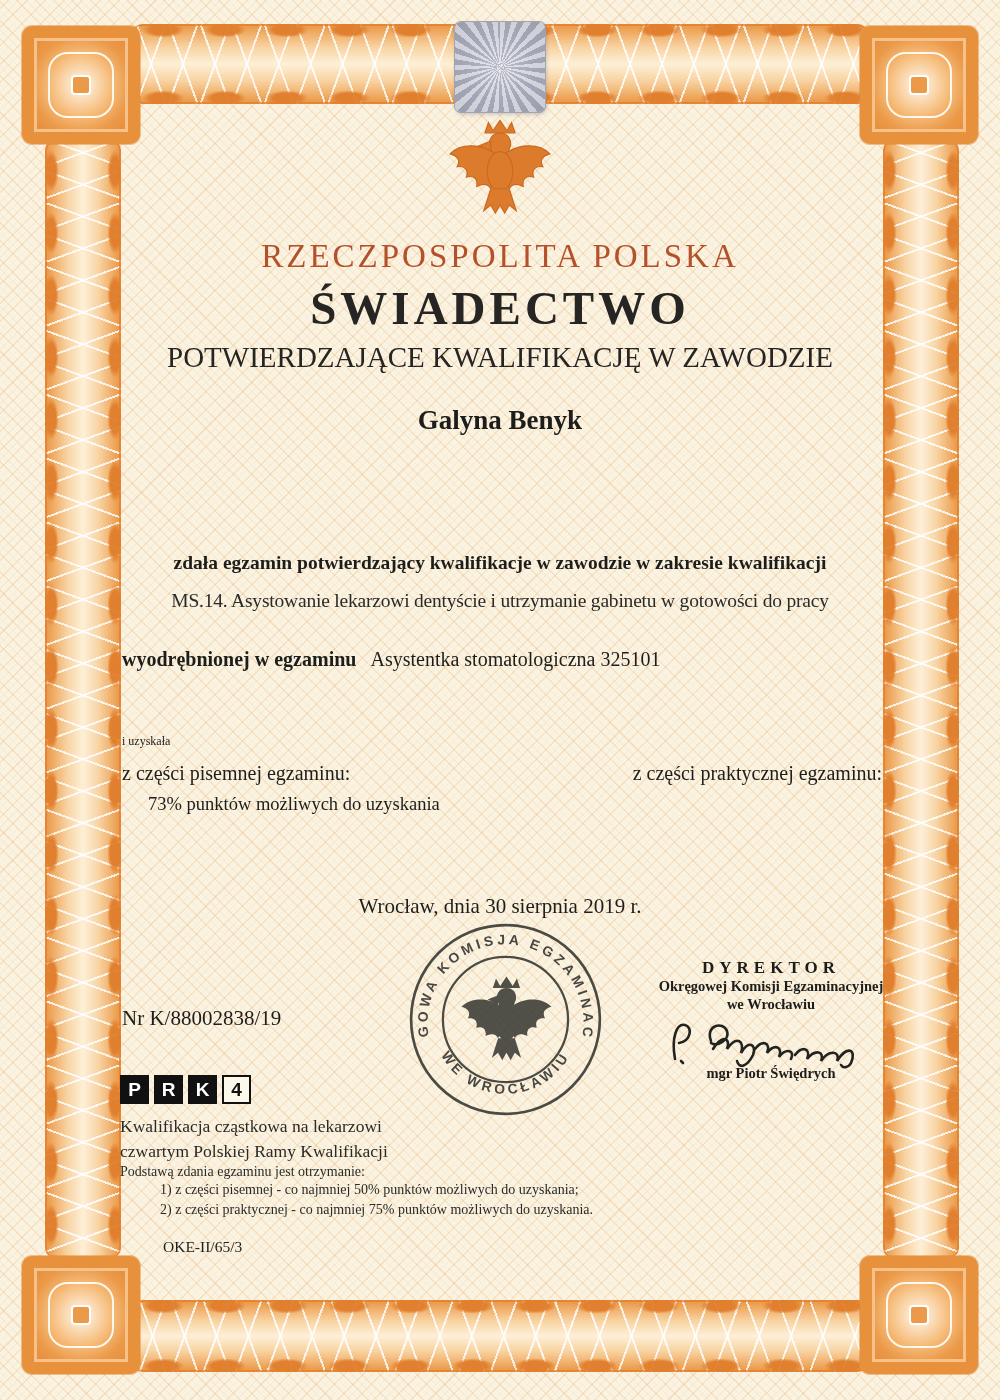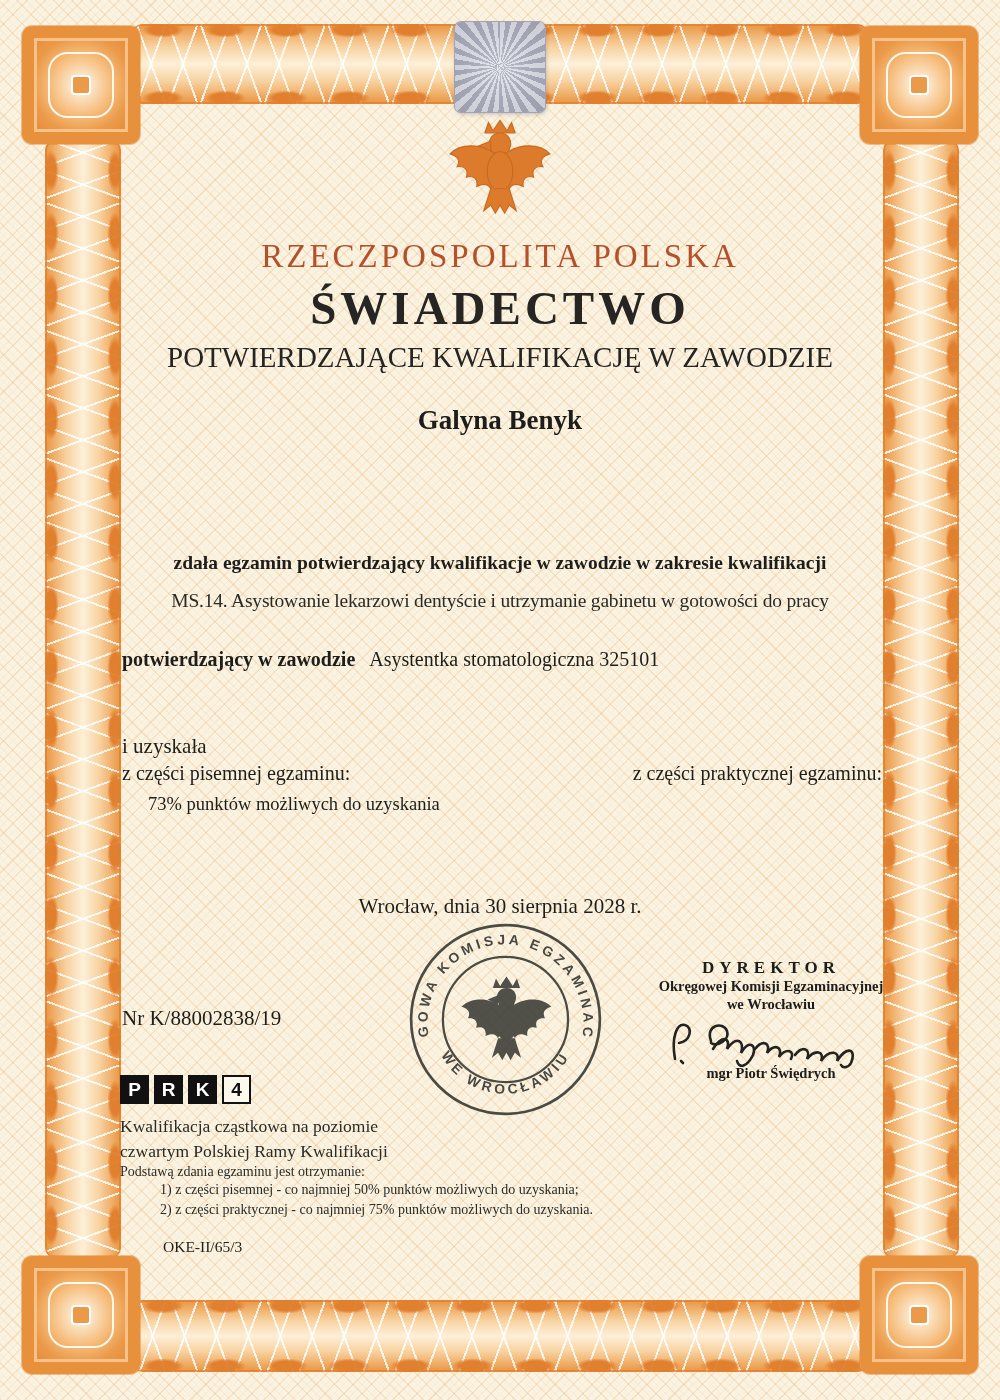--- a/index.html
+++ b/index.html
@@ -70,21 +70,21 @@
   .doc-title{top:281px;font-size:47px;font-weight:bold;letter-spacing:4px;color:#262523;}
   .doc-subtitle{top:341px;font-size:29px;color:#262523;}
   .holder{top:405px;font-size:27px;font-weight:bold;}
   .statement{top:552px;font-size:19.5px;font-weight:bold;}
   .qualification{top:590px;font-size:19.5px;letter-spacing:-0.2px;color:#2a2a28;}
   .place-date{top:894px;font-size:21px;}
   
   .row{position:absolute;left:122px;font-size:20px;}
   .occupation{top:648px;}
   .occupation .lbl{font-weight:bold;margin-right:14px;}
-  .uzyskala{top:734px;font-size:21px;}
+  .uzyskala{top:734px;font-size:12px;}
   .results{position:absolute;left:122px;right:118px;top:762px;display:flex;justify-content:space-between;}
   .res-label{font-size:20px;font-weight:normal;}
   .res-value{font-size:18.5px;margin-top:9px;padding-left:26px;}
   .res-right{text-align:right;}
   .cert-no{position:absolute;left:122px;top:1006px;font-size:21px;}
   
   .prk{position:absolute;left:120px;top:1075px;display:flex;gap:5px;
        font-family:"Liberation Sans","DejaVu Sans",sans-serif;}
   .prk .bx{width:29px;height:29px;display:flex;align-items:center;justify-content:center;
            font-size:19px;font-weight:bold;}
@@ -141,36 +141,36 @@
 
   <div class="ctr doc-title">ŚWIADECTWO</div>
   <div class="ctr republic">RZECZPOSPOLITA POLSKA</div>
   <div class="ctr doc-subtitle">POTWIERDZAJĄCE KWALIFIKACJĘ W ZAWODZIE</div>
   <div class="ctr holder">Galyna Benyk</div>
 
   <div class="ctr statement">zdała egzamin potwierdzający kwalifikacje w zawodzie w zakresie kwalifikacji</div>
   <div class="ctr qualification">MS.14. Asystowanie lekarzowi dentyście i utrzymanie gabinetu w gotowości do pracy</div>
 
   <div class="row occupation">
-    <span class="lbl">potwierdzający w zawodzie</span><span>Asystentka stomatologiczna 325101</span>
+    <span class="lbl">wyodrębnionej w egzaminu</span><span>Asystentka stomatologiczna 325101</span>
   </div>
 
   <div class="row uzyskala">i uzyskała</div>
 
   <div class="results">
     <div class="res-left">
       <div class="res-label">z części pisemnej egzaminu:</div>
       <div class="res-value">73% punktów możliwych do uzyskania</div>
     </div>
     <div class="res-right">
       <div class="res-label">z części praktycznej egzaminu:</div>
     </div>
   </div>
 
-  <div class="ctr place-date">Wrocław, dnia 30 sierpnia 2028 r.</div>
+  <div class="ctr place-date">Wrocław, dnia 30 sierpnia 2019 r.</div>
 
   <svg class="stamp" width="200" height="200" viewBox="0 0 195 195">
     <circle cx="97" cy="97" r="92" fill="none" stroke="#34342f" stroke-width="2.6"></circle>
     <circle cx="97" cy="97" r="61" fill="none" stroke="#34342f" stroke-width="2.2"></circle>
     <path id="arcTop" d="M 22,112 A 76,76 0 1 1 172,112" fill="none"></path>
     <path id="arcBot" d="M 30,122 A 71,71 0 0 0 164,122" fill="none"></path>
     <text>
       <textPath href="#arcTop" startOffset="50%" text-anchor="middle">OKRĘGOWA  KOMISJA  EGZAMINACYJNA</textPath>
     </text>
     <text>
@@ -199,21 +199,21 @@
 
   <div class="cert-no">Nr K/88002838/19</div>
 
   <div class="prk">
     <div class="bx dark">P</div>
     <div class="bx dark">R</div>
     <div class="bx dark">K</div>
     <div class="bx lvl">4</div>
   </div>
   <div class="prk-desc">
-    <div>Kwalifikacja cząstkowa na poziomie</div>
+    <div>Kwalifikacja cząstkowa na lekarzowi</div>
     <div>czwartym Polskiej Ramy Kwalifikacji</div>
   </div>
 
   <div class="footnote">
     <div>Podstawą zdania egzaminu jest otrzymanie:</div>
     <div class="fn-items">
       <div>1) z części pisemnej - co najmniej 50% punktów możliwych do uzyskania;</div>
       <div>2) z części praktycznej - co najmniej 75% punktów możliwych do uzyskania.</div>
     </div>
   </div>

